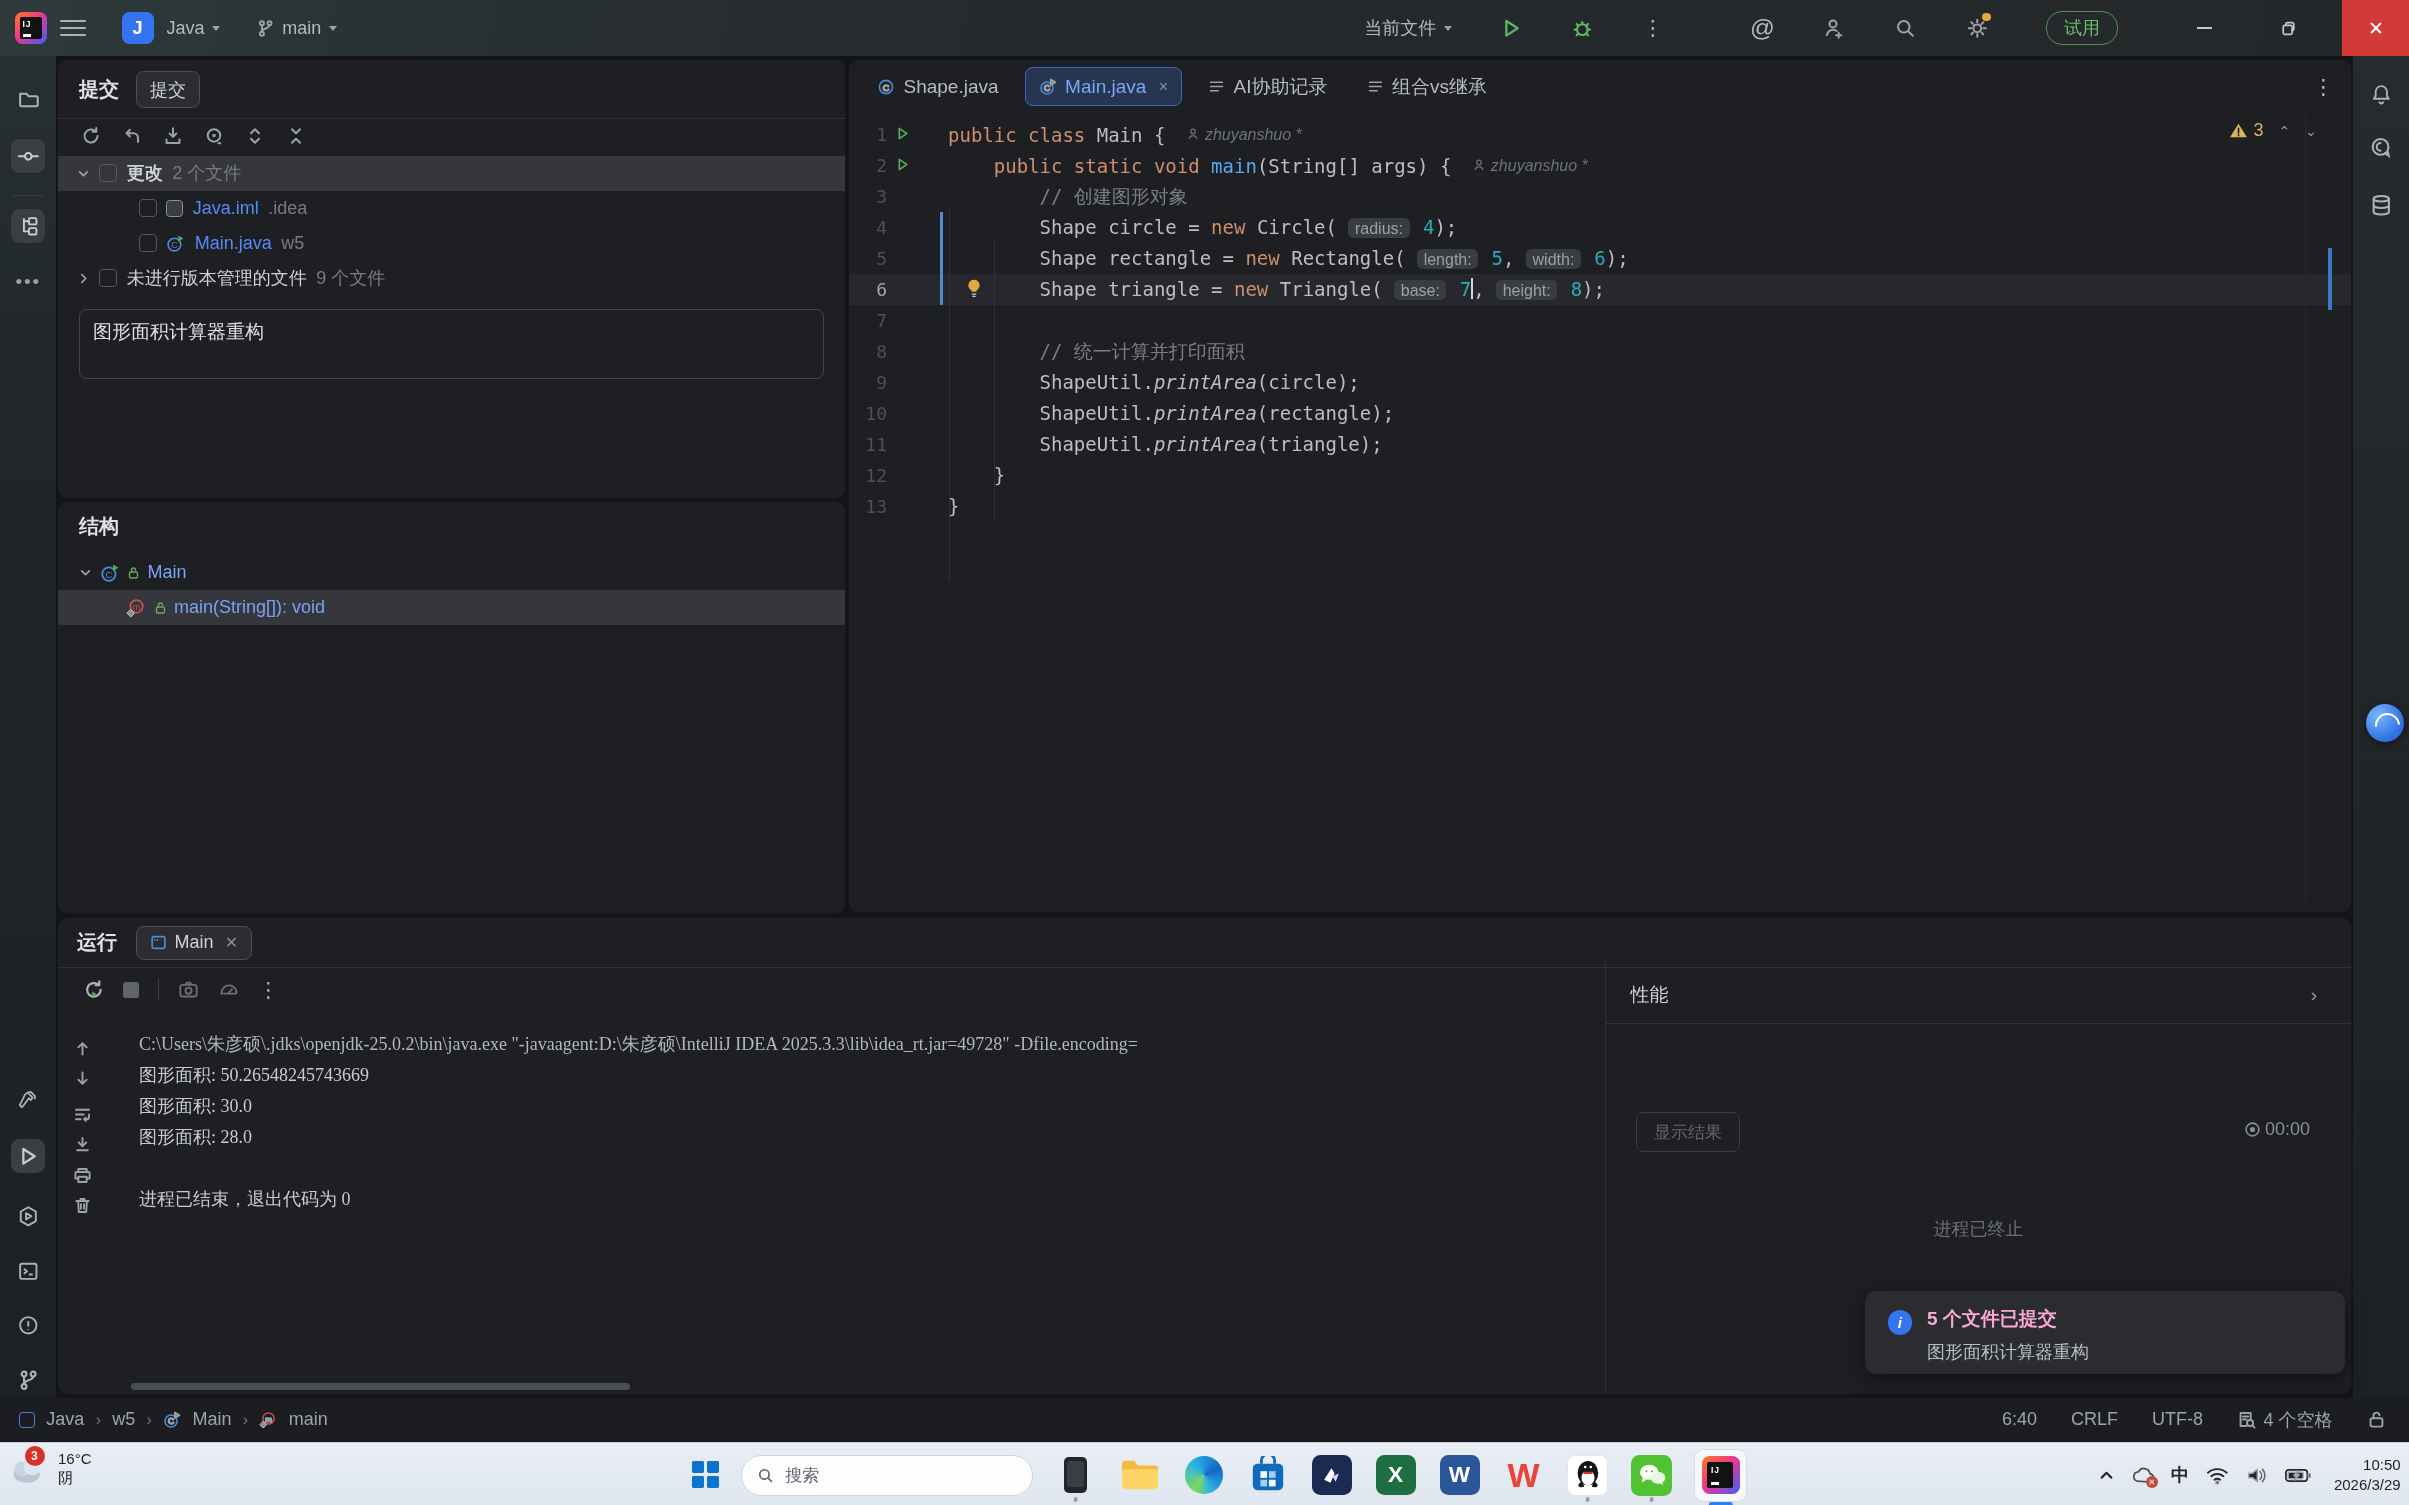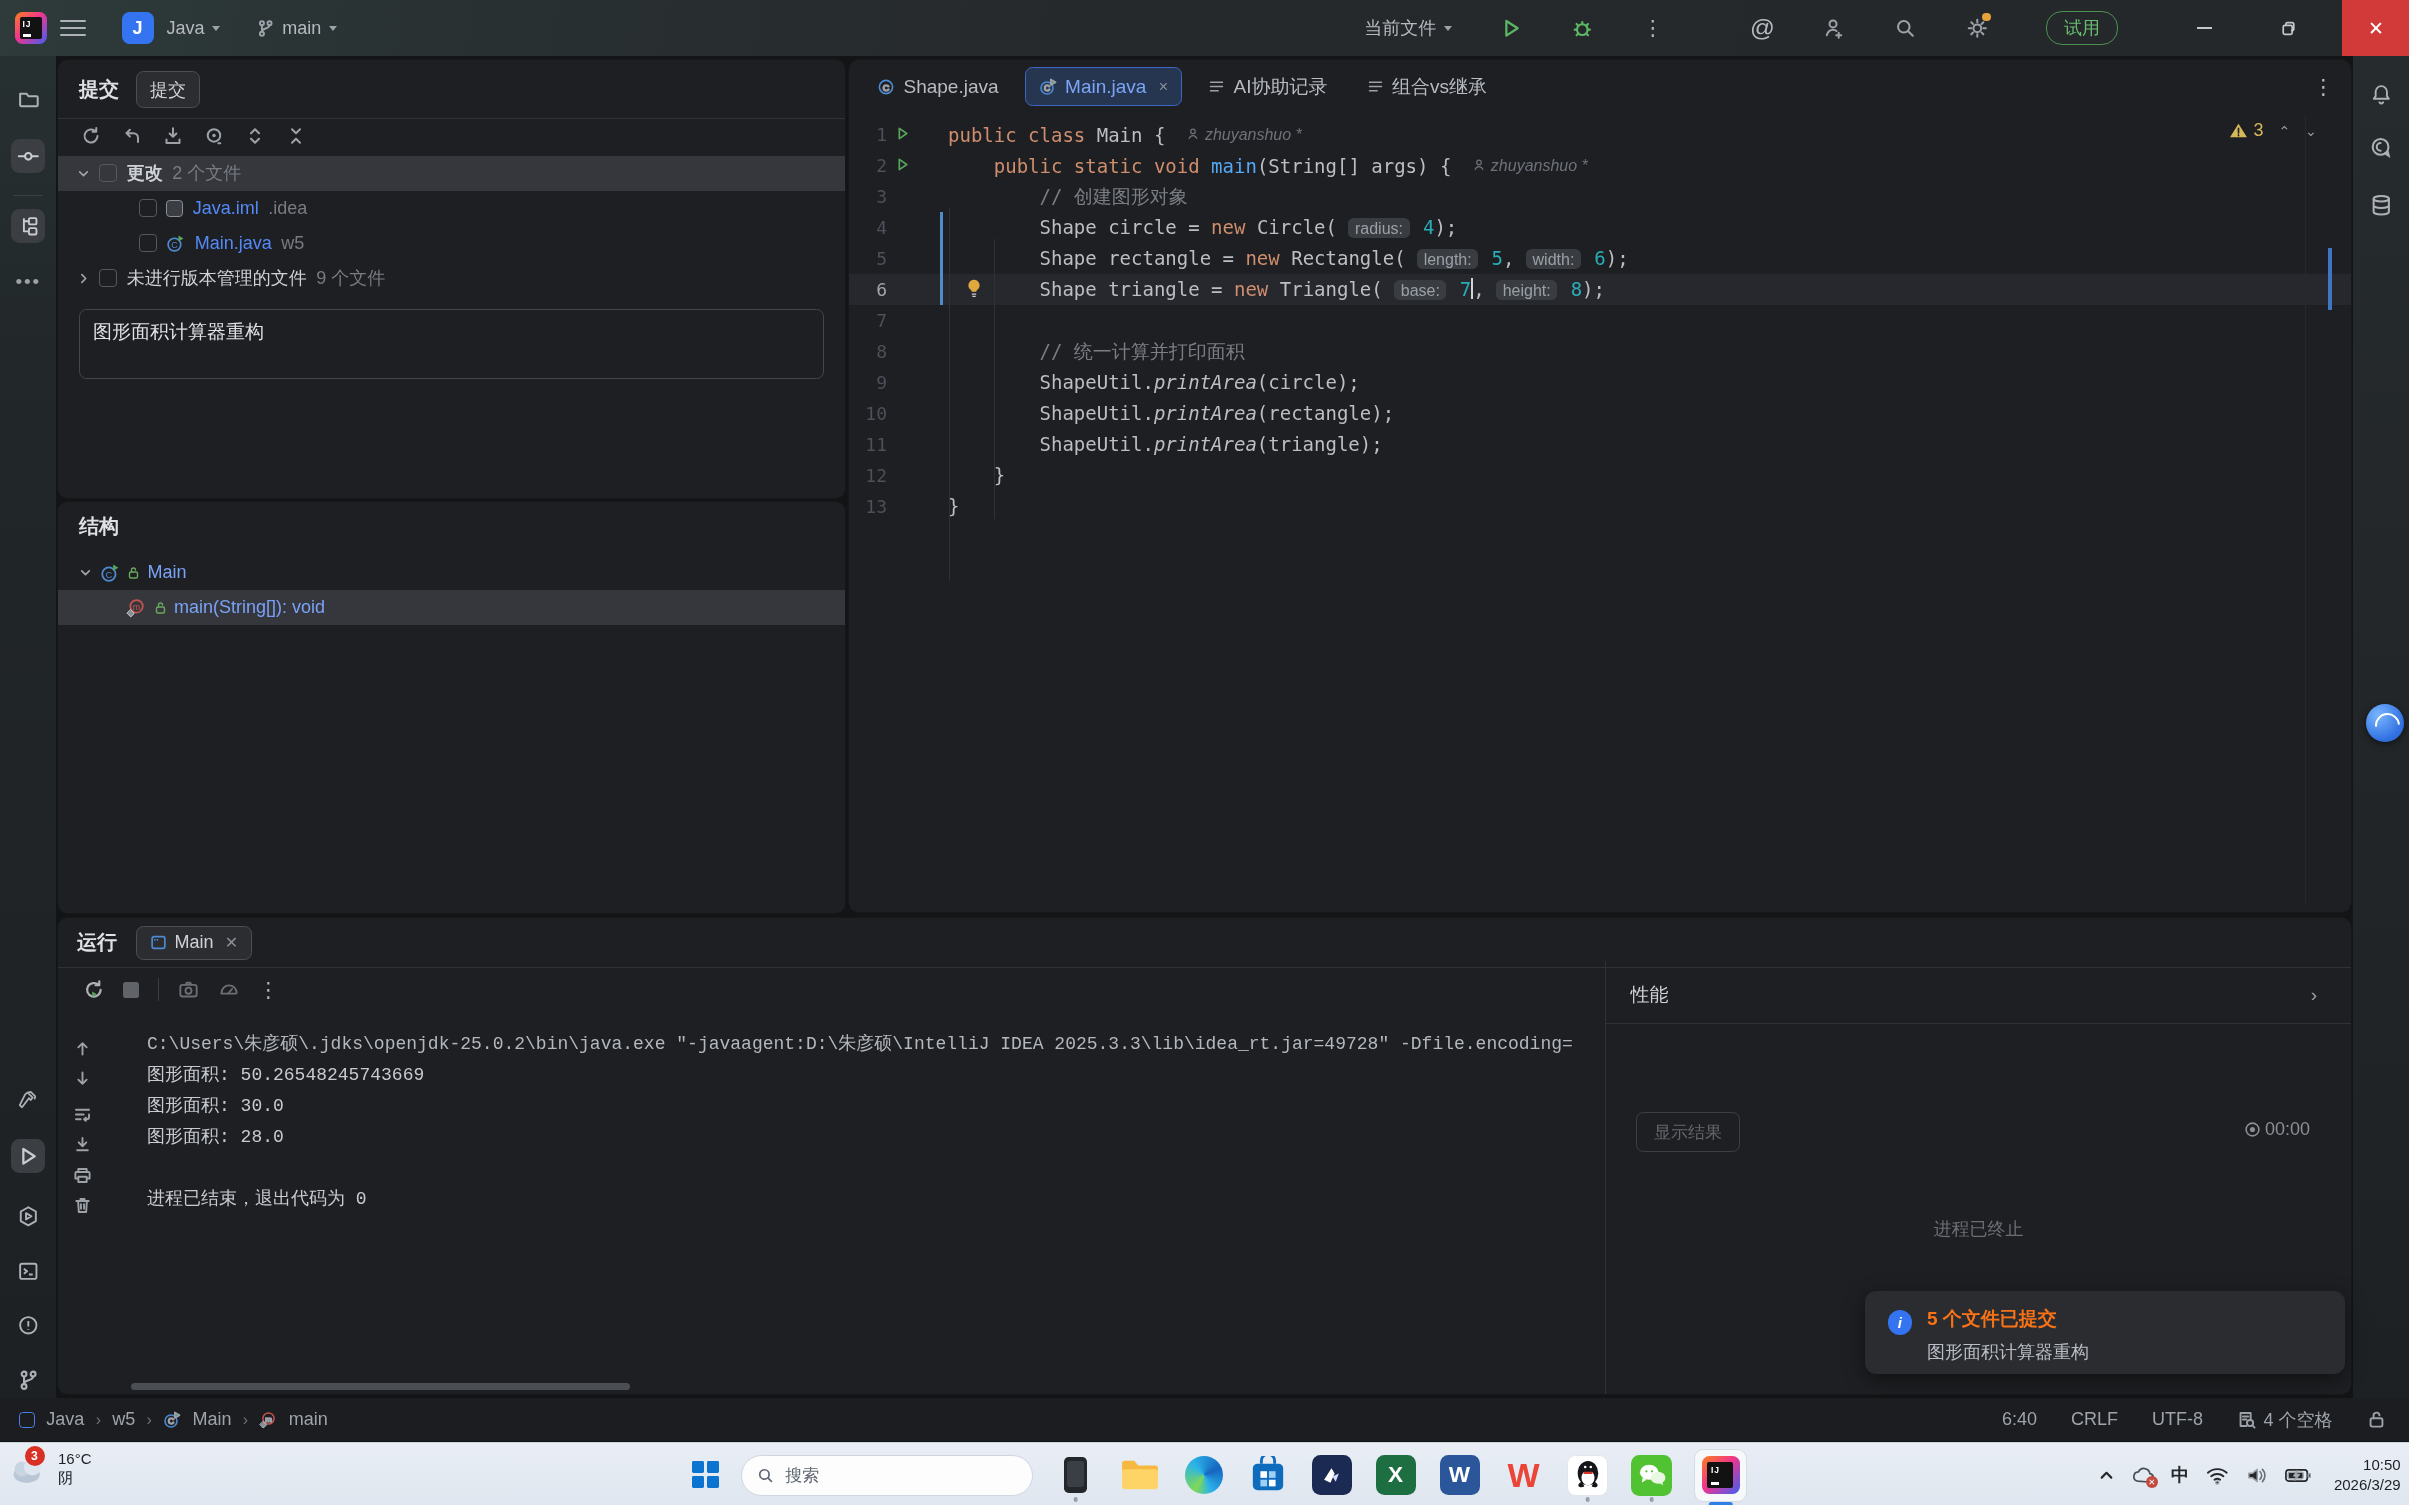--- a/index.html
+++ b/index.html
@@ -103,35 +103,35 @@
   .bulb { position:absolute; left:17px; top:4.7px; }
   .iguide { position:absolute; width:0.9px; background:#2e3136; }
   .rmargin { position:absolute; left:1456px; top:55px; bottom:9.4px; width:0.9px; background:#26282b; }
   .sbar-mark { position:absolute; left:1479px; top:188px; width:3.8px; height:62px; background:#3f76c4; }
 
   
   .run-head { display:flex; align-items:center; gap:19px; padding:7.5px 0 7.5px 19px; border-bottom:0.9px solid #303236; }
   .run-toolbar { display:flex; align-items:center; gap:19px; padding:9.4px 0 7.5px 24.5px; }
   .rt-div { width:0.9px; height:22.6px; background:#3a3d42; }
   .console-gutter { position:absolute; left:15px; top:121px; display:flex; flex-direction:column; gap:11.3px; }
-  .console { position:absolute; left:89px; top:111px; font-family:Liberation Mono, monospace; font-size:18px; line-height:31px; white-space:pre; }
+  .console { position:absolute; left:81px; top:111px; font-family:Liberation Serif, serif; font-size:18px; line-height:31px; white-space:pre; }
   .cline.cmd { color:#b3b8bf; }
   .cline.out { color:#c7cbd1; }
   .hscroll { position:absolute; left:73px; top:465px; width:499px; height:6.6px; border-radius:3.8px; background:#4b4e53; }
   .perf { position:absolute; left:1547px; top:43px; right:0; bottom:0; border-left:0.9px solid #303236; }
   .perf-head { display:flex; align-items:center; padding:21px 34px 15px 24.5px; color:#cfd2d8; font-size:19px; border-bottom:0.9px solid #303236; }
   .perf-head .pchev { margin-left:auto; color:#9da1a8; font-size:19px; }
   .btn-disabled { position:absolute; left:30px; top:151px; border:0.9px solid #3c3f44; color:#62666d; font-size:17px; border-radius:7.5px; padding:7.5px 17px; }
   .timer { position:absolute; right:41px; top:158px; display:flex; align-items:center; gap:4px; color:#8a8e95; font-size:18px; }
   .terminated { position:absolute; left:0; right:0; top:256px; text-align:center; color:#6a6e76; font-size:18px; }
   .toast { position:absolute; left:259px; top:330px; width:480px; height:83px; background:#2a2c30; border-radius:11.3px;
     box-shadow:0 5.6px 21px rgba(0,0,0,.45); padding:15px 19px 0 62px; }
   .toast .info { position:absolute; left:22.6px; top:19px; width:24.5px; height:24.5px; border-radius:50%; background:#3574f0;
     color:#fff; font-size:15px; font-weight:bold; display:flex; align-items:center; justify-content:center; font-style:italic; }
-  .toast .t1 { color:#f97316; font-size:19px; font-weight:bold; }
+  .toast .t1 { color:#f9a8d4; font-size:19px; font-weight:bold; }
   .toast .t2 { color:#b9bdc4; font-size:18px; margin-top:7.5px; }
 
   
   .statusbar { position:absolute; left:0; top:1398px; width:2410px; height:43px; background:#1b1d20;
     display:flex; align-items:center; color:#9fa4ab; font-size:18px; }
   .crumbs { display:flex; align-items:center; gap:11.3px; padding-left:19px; }
   .crumb-sep { color:#6d7178; font-size:16px; }
   .sb-right { margin-left:auto; display:flex; align-items:center; gap:34px; padding-right:24.5px; }
   .sb-item { display:flex; align-items:center; gap:7.5px; }
   .proj-ic { width:16px; height:16px; border:1.9px solid #4a7fe8; border-radius:3.8px; }

